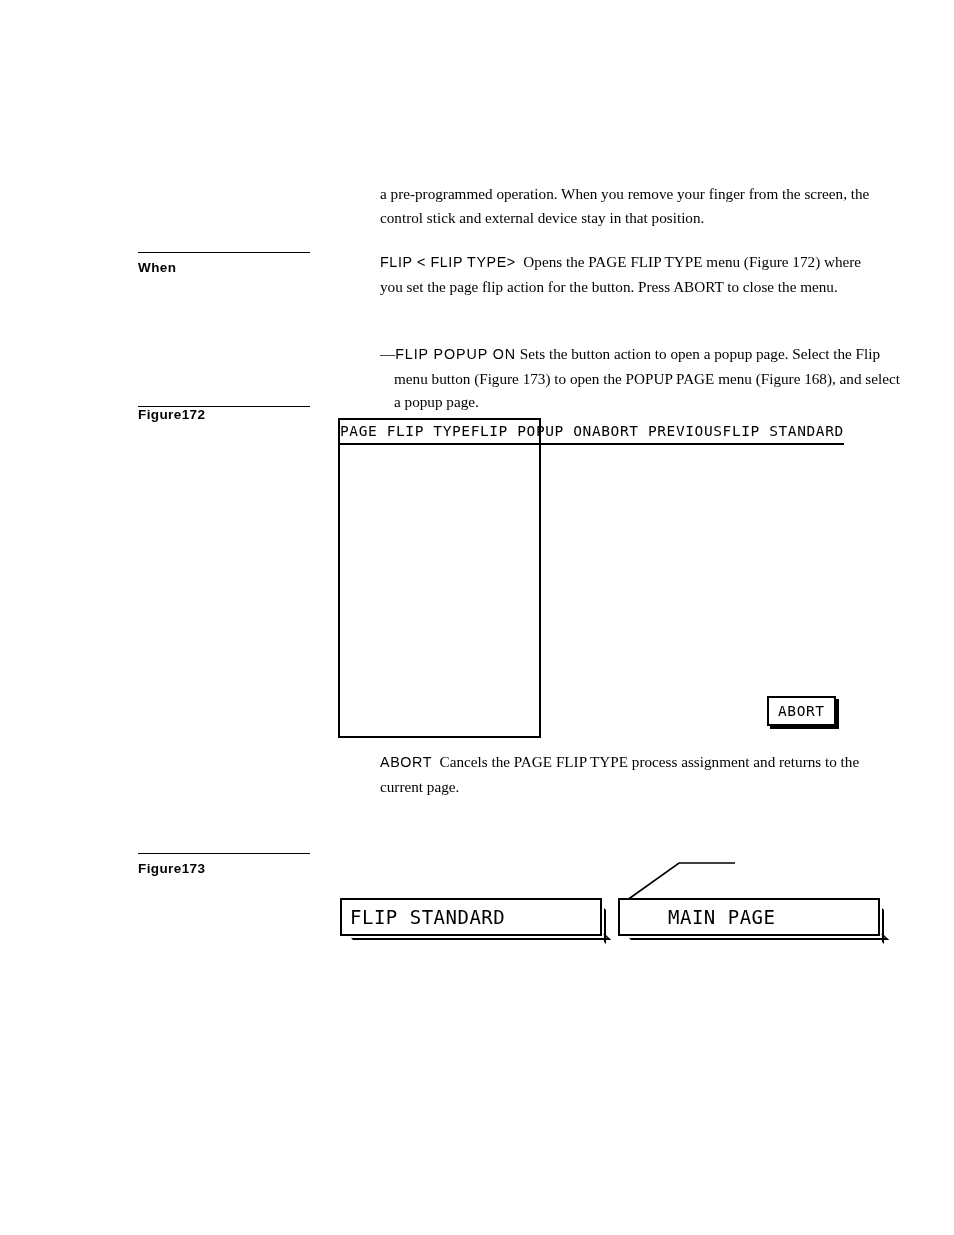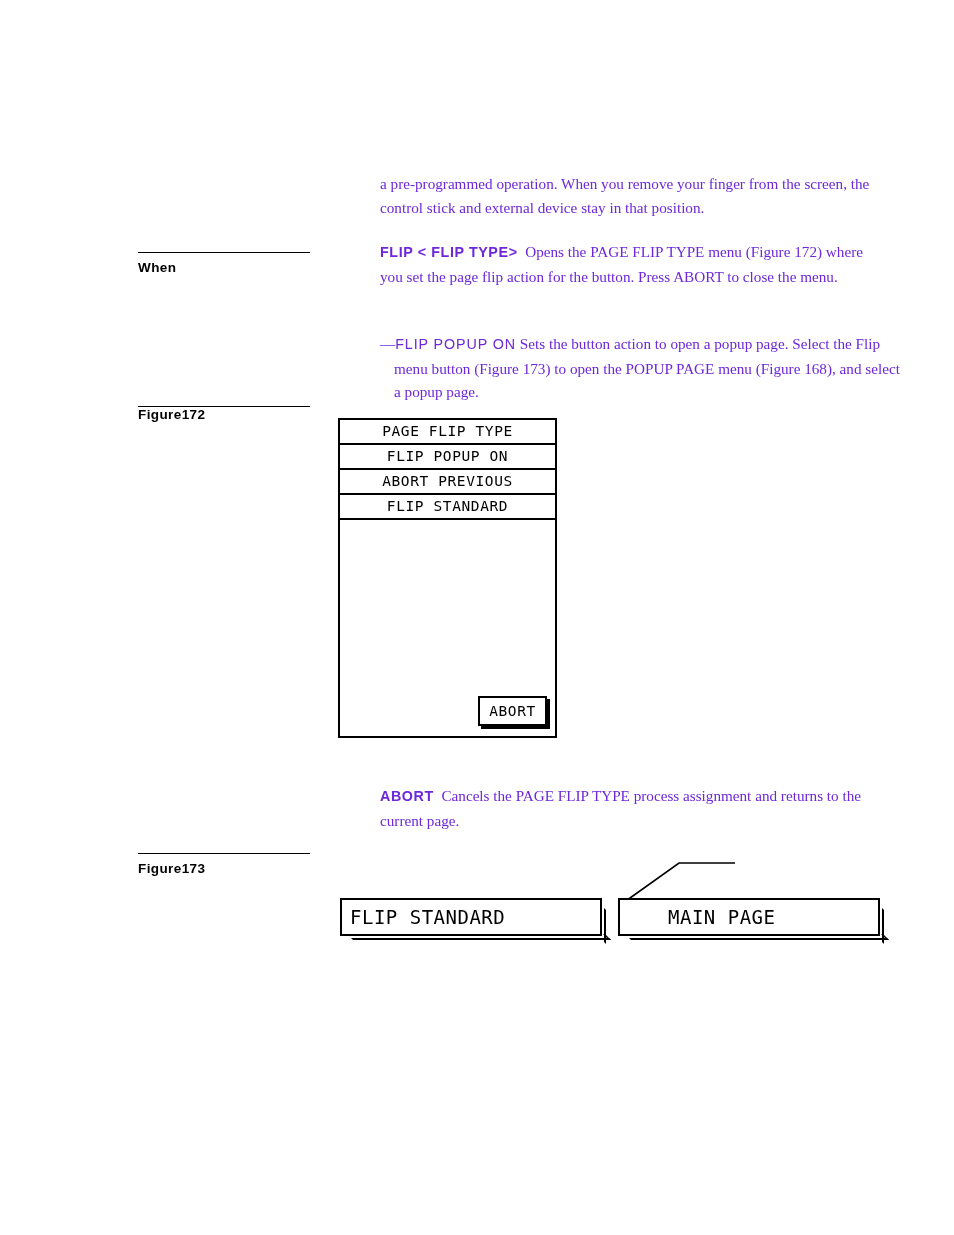--- a/index.html
+++ b/index.html
@@ -17,26 +17,27 @@
   }
 
   
   .abs { position: absolute; }
 
   
   .body-text {
     font-family: "Liberation Serif", serif;
     font-size: 15.2px;
     line-height: 23.5px;
-    color: #6d28d9;
+    color: #000000;
     text-align: left;
+    margin-top: 10px;
   }
   .body-text .runin {
     font-family: "Liberation Sans", sans-serif;
-    font-weight: bold;
+    font-weight: normal;
     font-size: 14.3px;
     letter-spacing: 0.6px;
   }
   .body-text .mono-term {
     font-family: "Liberation Sans", sans-serif;
     font-size: 14.3px;
     letter-spacing: 0.9px;
   }
   .hang {
     text-indent: -14px;
@@ -166,21 +167,21 @@
 
 <div class="abs body-text hang" style="left:380px; top:332px; width:512px;">
   <span>—</span><span class="mono-term">FLIP POPUP ON</span><span>&nbsp;</span><span>Sets the button action to open a popup page. Select the Flip menu button (Figure 173) to open the POPUP PAGE menu (Figure 168), and select a popup page.</span>
 </div>
 
 <div class="abs" style="left:138px; top:406px;">
   <div class="margin-rule"></div>
   <div class="margin-label" style="">Figure172</div>
 </div>
 
-<div class="abs lcd-panel" style="left:338px; top:418px; width:219px; height:320px; display:flex; flex-direction:column;">
+<div class="abs lcd-panel" style="left:338px; top:418px; width:203px; height:320px; display:flex; flex-direction:row;">
 
   <div class="lcd-row">
     <span class="lcd-text">PAGE FLIP TYPE</span>
   </div>
 
   <div class="lcd-row">
     <span class="lcd-text">FLIP POPUP ON</span>
   </div>
 
 
@@ -192,21 +193,21 @@
     <span class="lcd-text">FLIP STANDARD</span>
   </div>
 
   <div class="lcd-blank">
     <div class="abort-btn">
       <span class="lcd-text">ABORT</span>
     </div>
   </div>
 </div>
 
-<div class="abs body-text" style="left:380px; top:784px; width:508px;">
+<div class="abs body-text" style="left:380px; top:740px; width:508px;">
   <span class="runin">ABORT</span><span>&nbsp;&nbsp;</span><span>Cancels the PAGE FLIP TYPE process assignment and returns to the current page.</span>
 </div>
 
 <div class="abs" style="left:138px; top:853px;">
   <div class="margin-rule"></div>
   <div class="margin-label" style="margin-top:7px;">Figure173</div>
 </div>
 
 <svg class="callout-svg" style="left:615px; top:855px;" width="140" height="55" viewBox="0 0 140 55">
   <polyline points="8,48 64,8 120,8" fill="none" stroke="#000000" stroke-width="1.6"></polyline>

